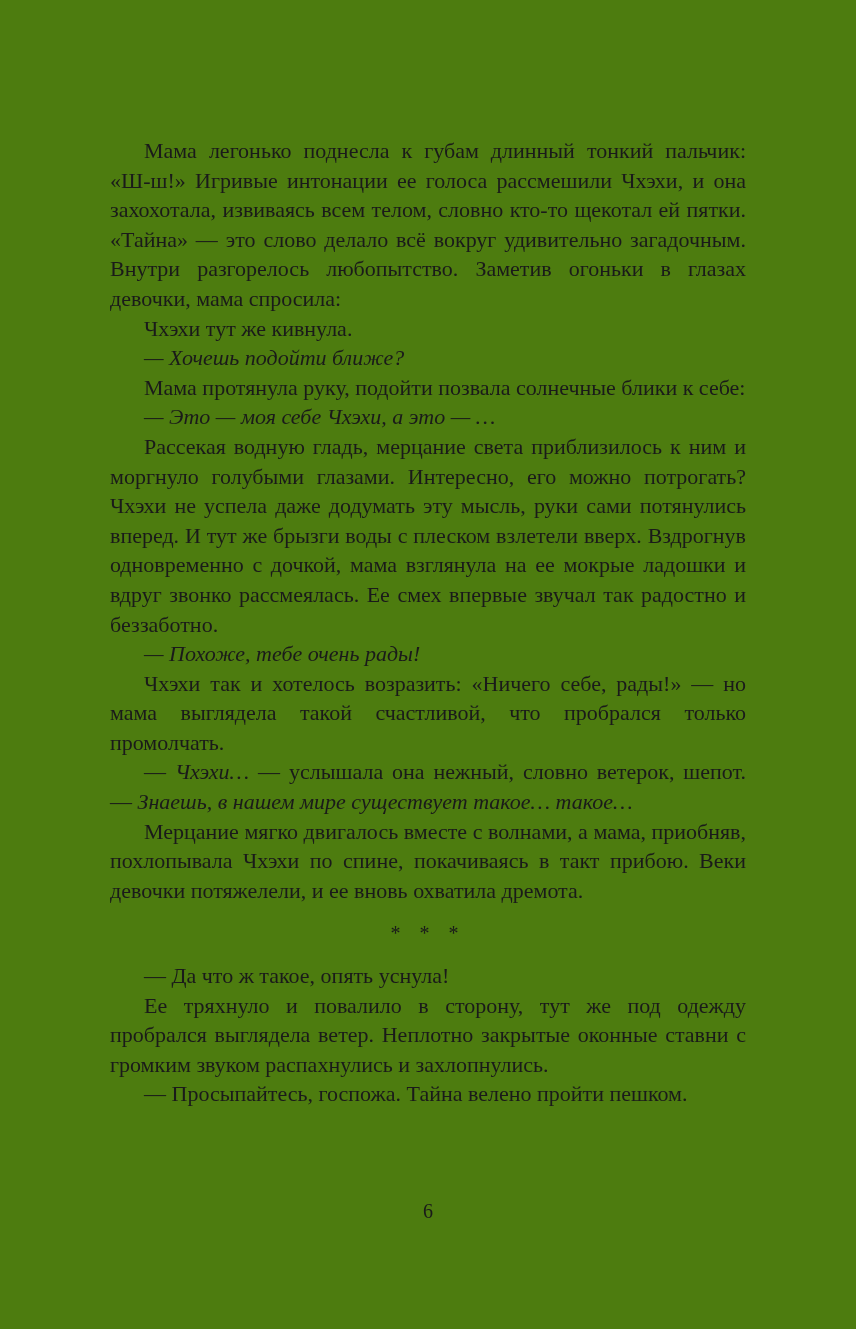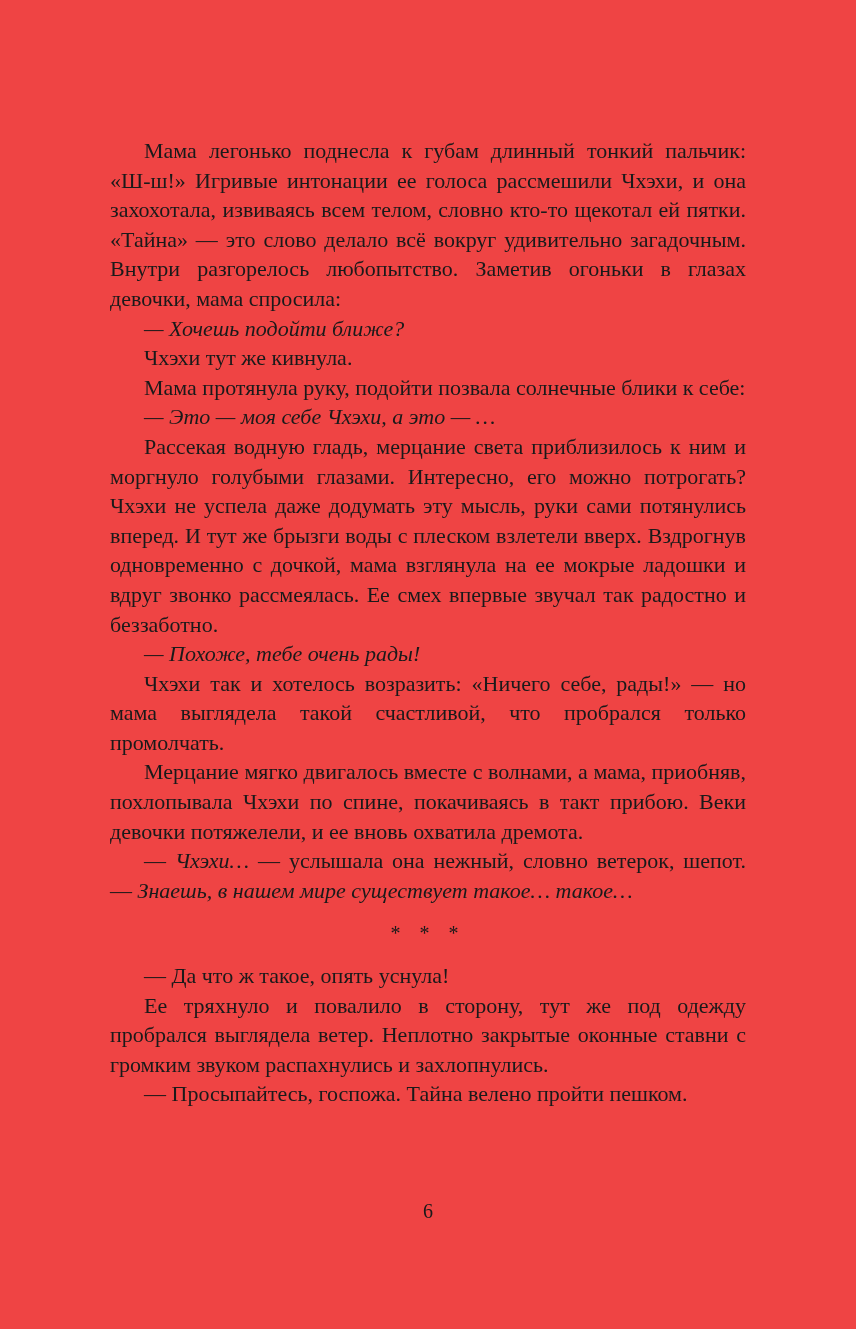--- a/index.html
+++ b/index.html
@@ -4,21 +4,21 @@
 <style>
   html, body {
     margin: 0;
     padding: 0;
     background: #ffffff;
   }
   .page {
     position: relative;
     width: 856px;
     height: 1329px;
-    background: #ef4444;
+    background: #4d7c0f;
     font-family: "Liberation Serif", "DejaVu Serif", serif;
     color: #1a1a1a;
     overflow: hidden;
   }
   .text-block {
     position: absolute;
     left: 110px;
     top: 136px;
     width: 636px;
     font-size: 22px;
@@ -51,28 +51,28 @@
     font-size: 20px;
     color: #1a1a1a;
   }
 </style>
 </head>
 <body>
 
 <div class="page">
   <div class="text-block">
       <p class="para"><span>Мама легонько поднесла к губам длинный тонкий пальчик: «Ш-ш!» Игривые интонации ее голоса рассмешили Чхэхи, и она захохотала, извиваясь всем телом, словно кто-то щекотал ей пятки. «Тайна» — это слово делало всё вокруг удивительно загадочным. Внутри разгорелось любопытство. Заметив огоньки в глазах девочки, мама спросила:</span></p>
+      <p class="para"><span>Чхэхи тут же кивнула.</span></p>
       <p class="para"><span class="ital">— Хочешь подойти ближе?</span></p>
-      <p class="para"><span>Чхэхи тут же кивнула.</span></p>
       <p class="para"><span>Мама протянула руку, подойти позвала солнечные блики к себе:</span></p>
       <p class="para"><span class="ital">— Это — моя себе Чхэхи, а это — …</span></p>
       <p class="para"><span>Рассекая водную гладь, мерцание света приблизилось к ним и моргнуло голубыми глазами. Интересно, его можно потрогать? Чхэхи не успела даже додумать эту мысль, руки сами потянулись вперед. И тут же брызги воды с плеском взлетели вверх. Вздрогнув одновременно с дочкой, мама взглянула на ее мокрые ладошки и вдруг звонко рассмеялась. Ее смех впервые звучал так радостно и беззаботно.</span></p>
       <p class="para"><span class="ital">— Похоже, тебе очень рады!</span></p>
       <p class="para"><span>Чхэхи так и хотелось возразить: «Ничего себе, рады!» — но мама выглядела такой счастливой, что пробрался только промолчать.</span></p>
+      <p class="para"><span>— </span><span class="ital">Чхэхи…</span><span> — услышала она нежный, словно ветерок, шепот. — </span><span class="ital">Знаешь, в нашем мире существует такое… такое…</span></p>
       <p class="para"><span>Мерцание мягко двигалось вместе с волнами, а мама, приобняв, похлопывала Чхэхи по спине, покачиваясь в такт прибою. Веки девочки потяжелели, и ее вновь охватила дремота.</span></p>
-      <p class="para"><span>— </span><span class="ital">Чхэхи…</span><span> — услышала она нежный, словно ветерок, шепот. — </span><span class="ital">Знаешь, в нашем мире существует такое… такое…</span></p>
       <p class="separator">* * *</p>
       <p class="para"><span>— Да что ж такое, опять уснула!</span></p>
       <p class="para"><span>Ее тряхнуло и повалило в сторону, тут же под одежду пробрался выглядела ветер. Неплотно закрытые оконные ставни с громким звуком распахнулись и захлопнулись.</span></p>
       <p class="para"><span>— Просыпайтесь, госпожа. Тайна велено пройти пешком.</span></p>
     </div>
   <div class="page-number">6</div>
 </div>
 
 </body></html>

